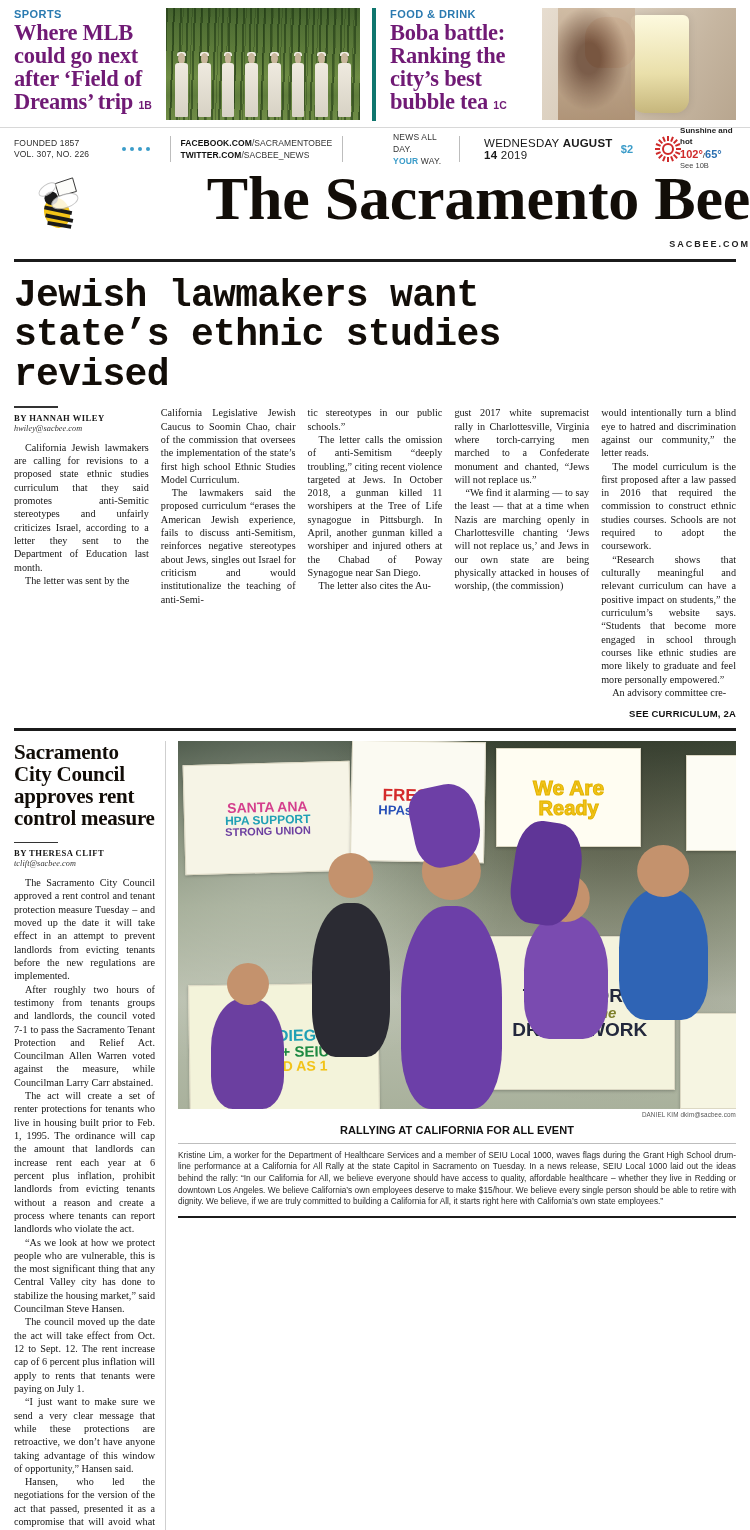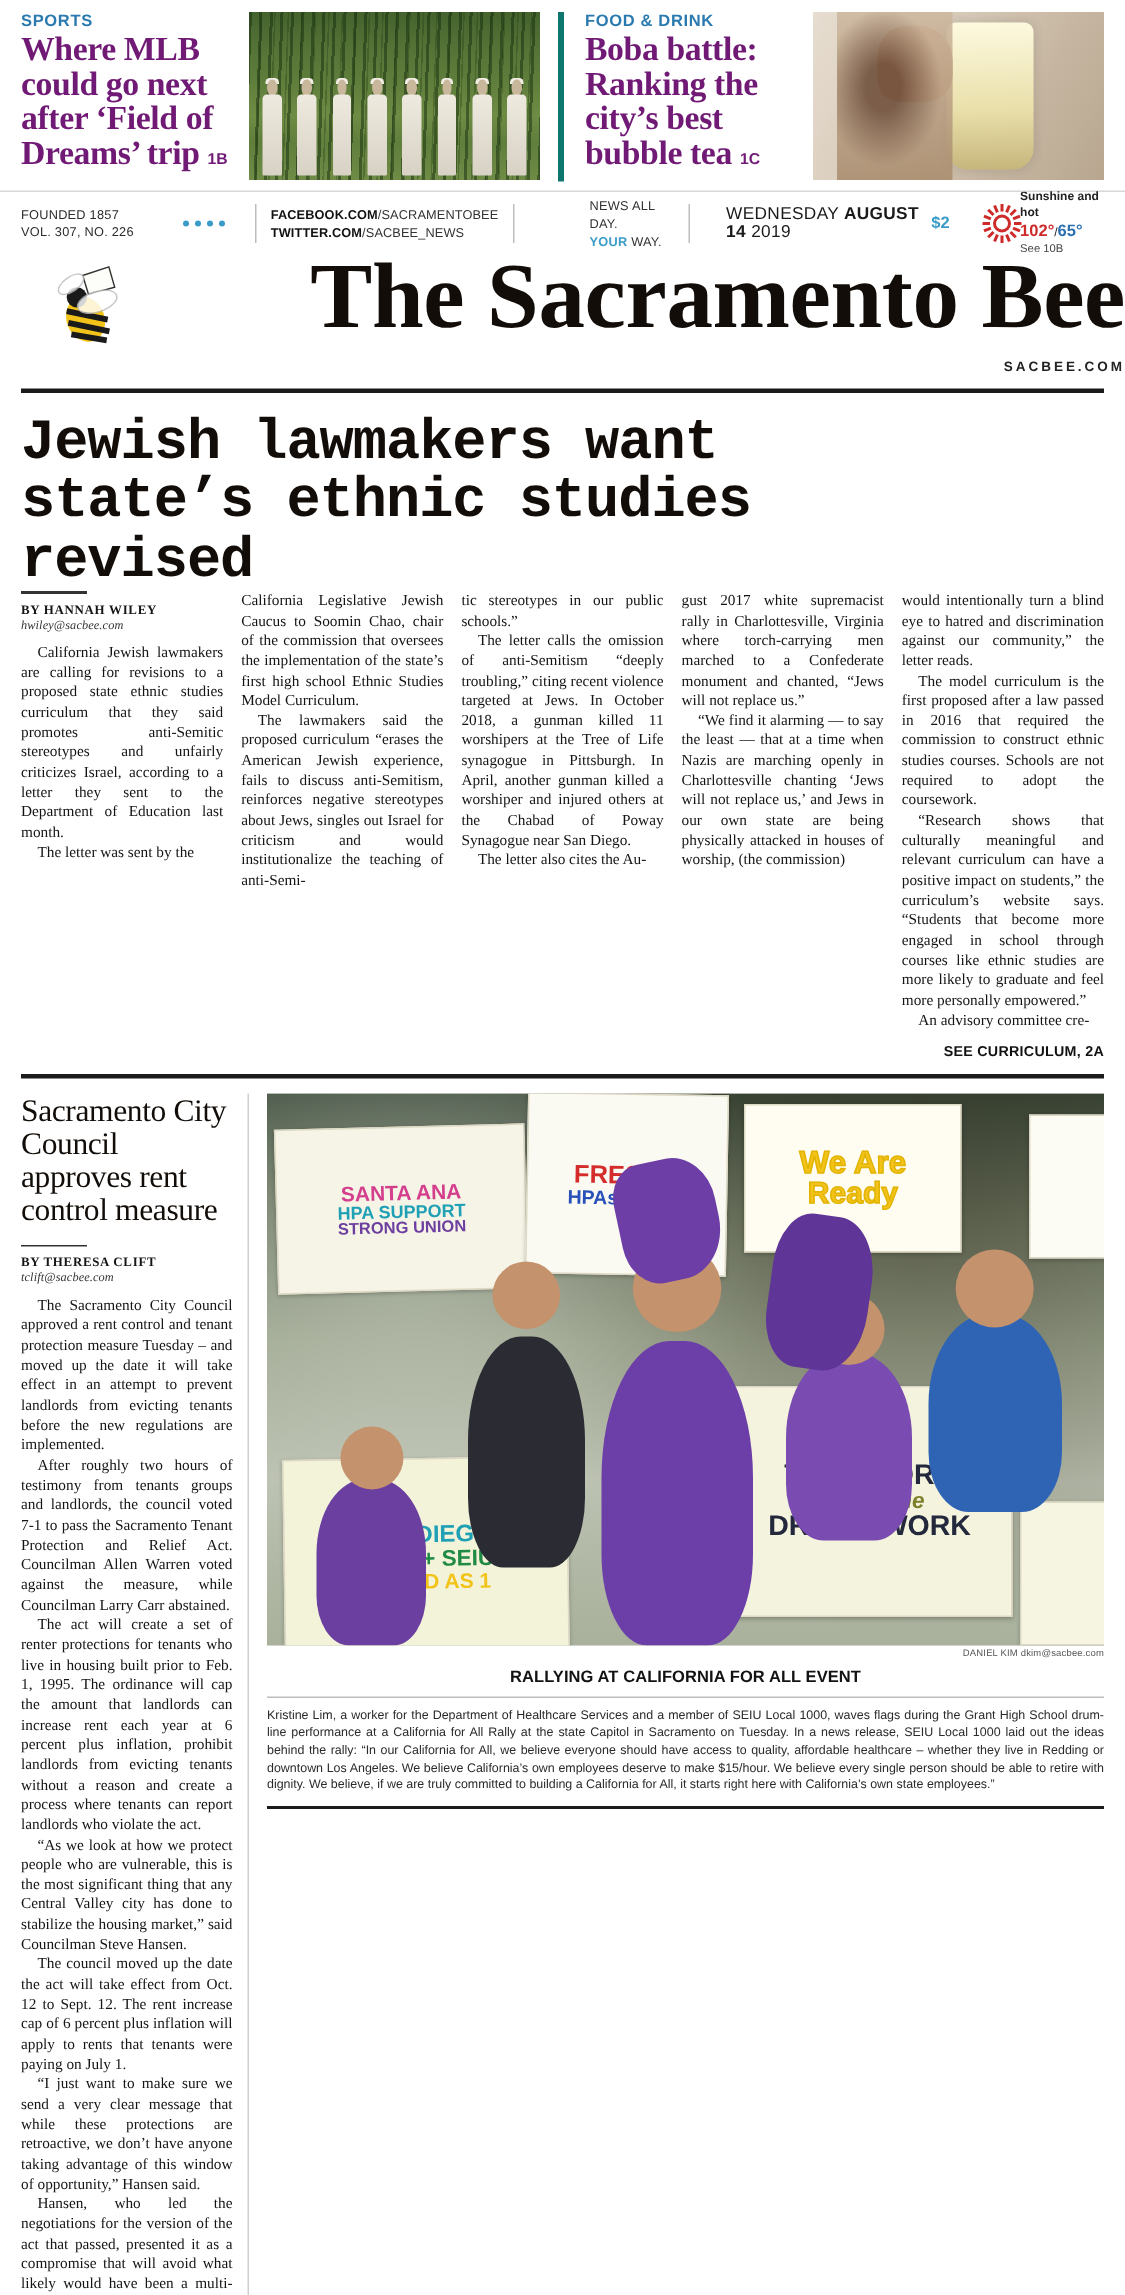--- a/index.html
+++ b/index.html
@@ -107,21 +107,21 @@
   }
   .rule-heavy { height:3px; background:#1b1b1b; margin:10px 14px 0 14px; }
 
   
   .lead { padding: 14px 14px 0 14px; }
   .lead-head {
     font-family:Liberation Mono, monospace; font-weight:700;
     font-size: 38px; line-height: 1.04; letter-spacing:-.018em;
     color:#120d08; width: 600px;
   }
-  .lead-body { display:flex; gap:12px; margin-top: 0; }
+  .lead-body { display:flex; gap:12px; margin-top: 12px; }
   .col { flex:1 1 0; min-width:0; }
   .byline-rule { width:44px; height:1.4px; background:#333; margin-bottom:5px; }
   .byline {
     font-family:"Liberation Serif",serif; font-weight:700; font-size:8.6px;
     letter-spacing:.055em; text-transform:uppercase; color:#151515;
   }
   .byline-mail { font-style:italic; font-size:8.2px; color:#333; margin-top:1px; letter-spacing:.01em;}
   .btext {
     font-family:"Liberation Serif",serif; font-size:10.2px; line-height:1.305;
     text-align:justify; color:#141414; hyphens:auto;
@@ -132,21 +132,21 @@
     font-family:"Liberation Sans",sans-serif; font-weight:700; font-size:9.5px;
     letter-spacing:.02em; text-align:right; margin-top:9px; color:#111;
   }
   .rule-lead { height:2.5px; background:#1b1b1b; margin:9px 14px 0 14px; }
 
   
   .mid { display:flex; padding: 10px 14px 0 14px; gap:0; }
   .mid-left { width: 152px; flex:0 0 152px; padding-right:10px; border-right:1px solid #cfcfcf; }
   .mid-right { flex:1 1 auto; padding-left:12px; min-width:0; }
   .rc-head {
-    font-family:"Liberation Serif",serif; font-weight:400;
+    font-family:"Liberation Serif",serif; font-weight:700;
     font-size: 21px; line-height:1.06; letter-spacing:-.012em; color:#120d08;
   }
 
   
   .rally-photo { position:relative; width:100%; height:368px; overflow:hidden; background:#bfc4bb; }
   .rally-bg { position:absolute; inset:0;
      background: linear-gradient(to bottom,#3c4a39 0%,#6f7a63 22%,#9aa48c 45%,#b9bfae 70%,#a9b19c 100%); }
   .rally-bg::after { content:""; position:absolute; inset:0;
      background: radial-gradient(circle at 18% 28%, rgba(255,255,255,.28), rgba(255,255,255,0) 45%),
                  radial-gradient(circle at 78% 20%, rgba(40,30,20,.35), rgba(0,0,0,0) 55%); }

